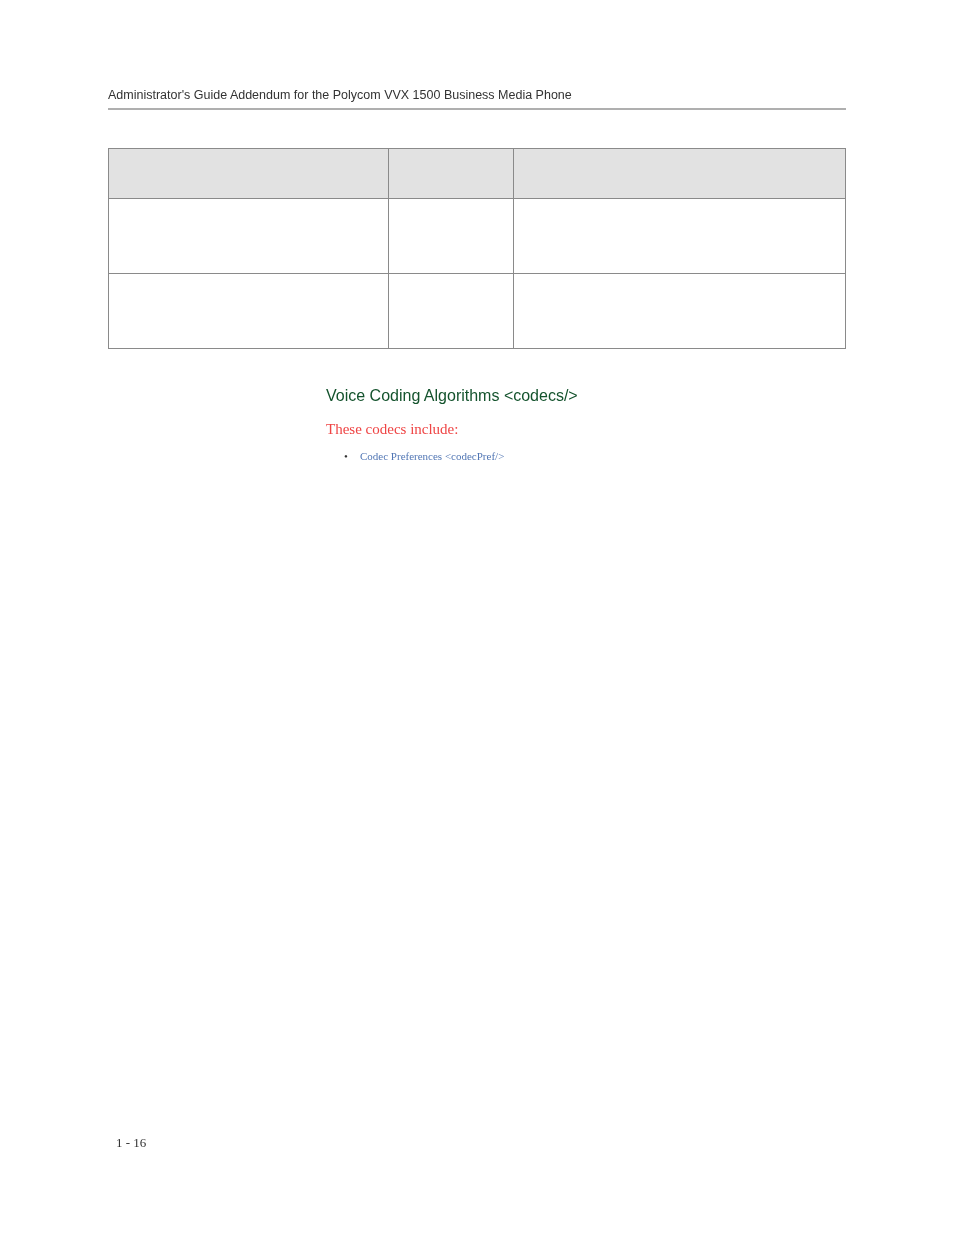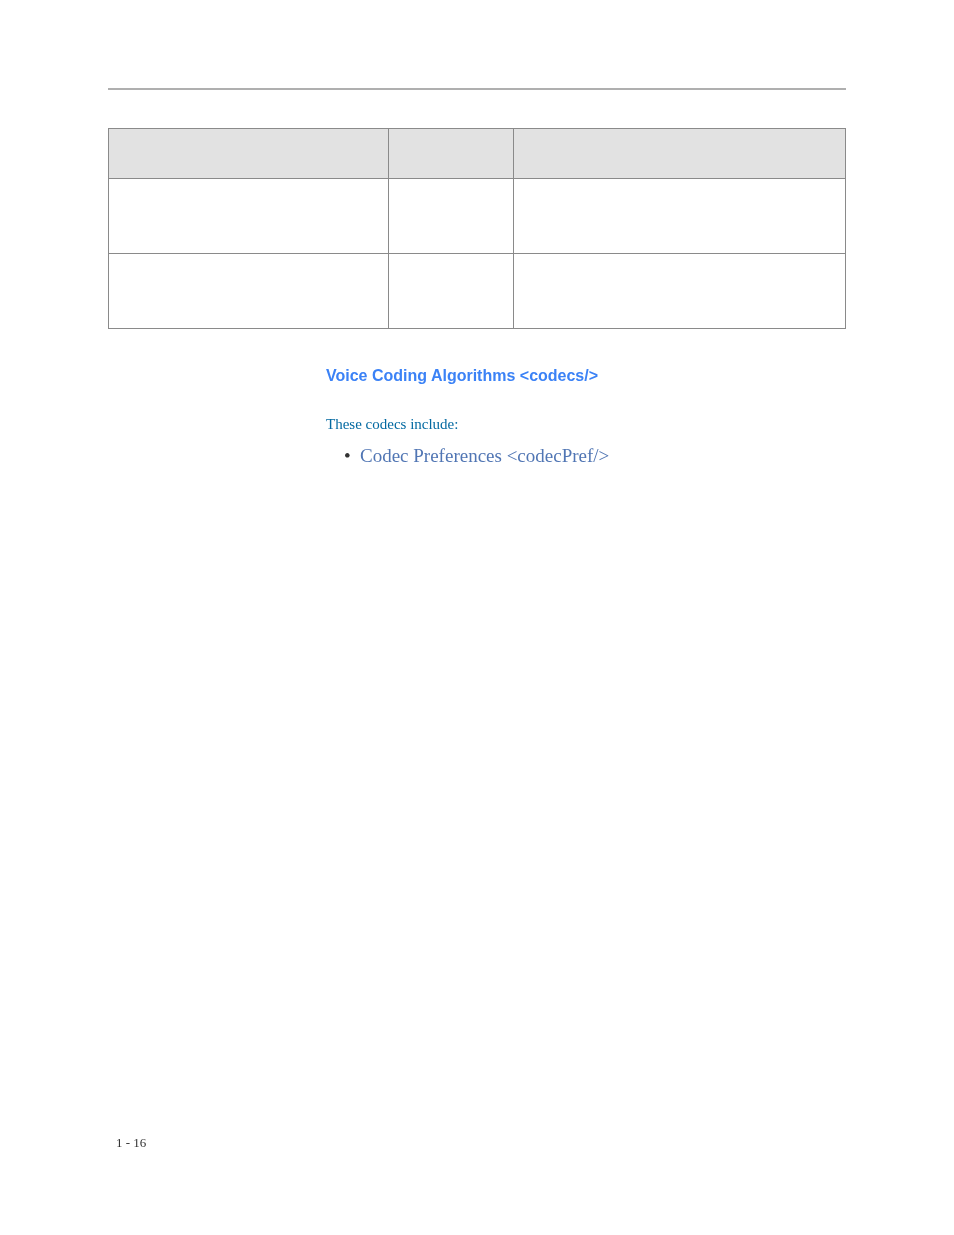--- a/index.html
+++ b/index.html
@@ -58,40 +58,40 @@
     .config-table th:nth-child(3),
     .config-table td:nth-child(3) {
       width: 45%;
     }
     .content-area {
       margin-left: 218px;
     }
     .section-heading {
       font-family: Arial, Helvetica, sans-serif;
       font-size: 16px;
-      font-weight: bold;
-      color: #3b82f6;
-      margin-bottom: 31px;
+      font-weight: normal;
+      color: #14532d;
+      margin-bottom: 16px;
     }
     .body-text {
       font-family: Georgia, 'Times New Roman', serif;
       font-size: 15px;
-      color: #0369a1;
+      color: #ef4444;
       margin-bottom: 12px;
     }
     .bullet-list {
       list-style: none;
       padding-left: 18px;
     }
     .bullet-list li {
       position: relative;
       padding-left: 16px;
       margin-bottom: 10px;
       font-family: Georgia, 'Times New Roman', serif;
-      font-size: 19px;
+      font-size: 11px;
     }
     .bullet-list li::before {
       content: "•";
       position: absolute;
       left: 0;
       color: #333333;
     }
     .link-text {
       color: #5176b4;
     }
@@ -101,20 +101,21 @@
       left: 116px;
       font-family: Georgia, 'Times New Roman', serif;
       font-size: 13px;
       color: #333333;
     }
   </style>
 </head>
 <body>
 
 <div class="page">
+  <div class="header-text">Administrator's Guide Addendum for the Polycom VVX 1500 Business Media Phone</div>
   <div class="header-rule"></div>
 
   <table class="config-table">
     <thead>
       <tr>
         <th></th>
         <th></th>
         <th></th>
       </tr>
     </thead>

